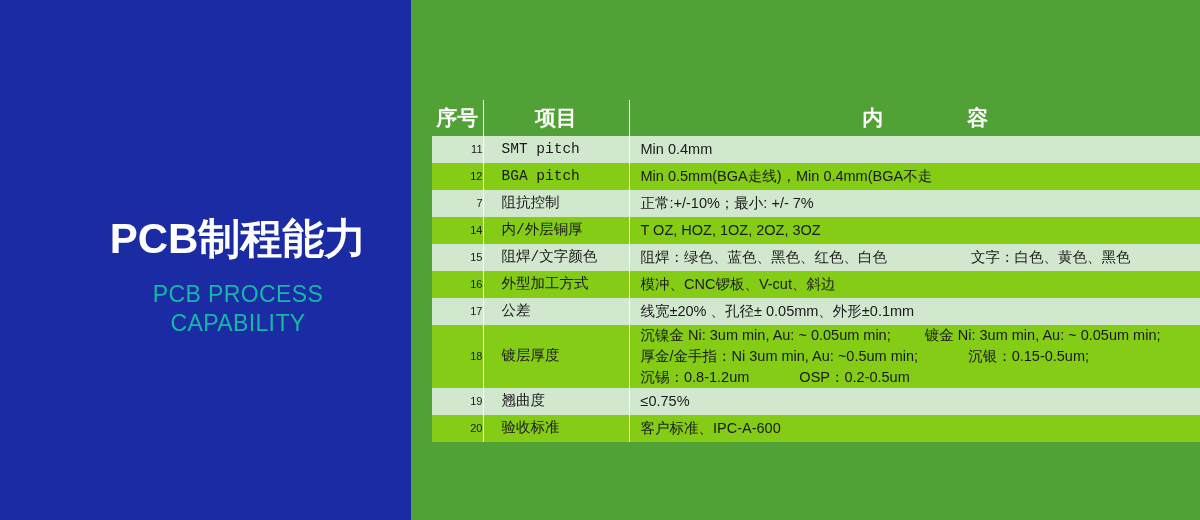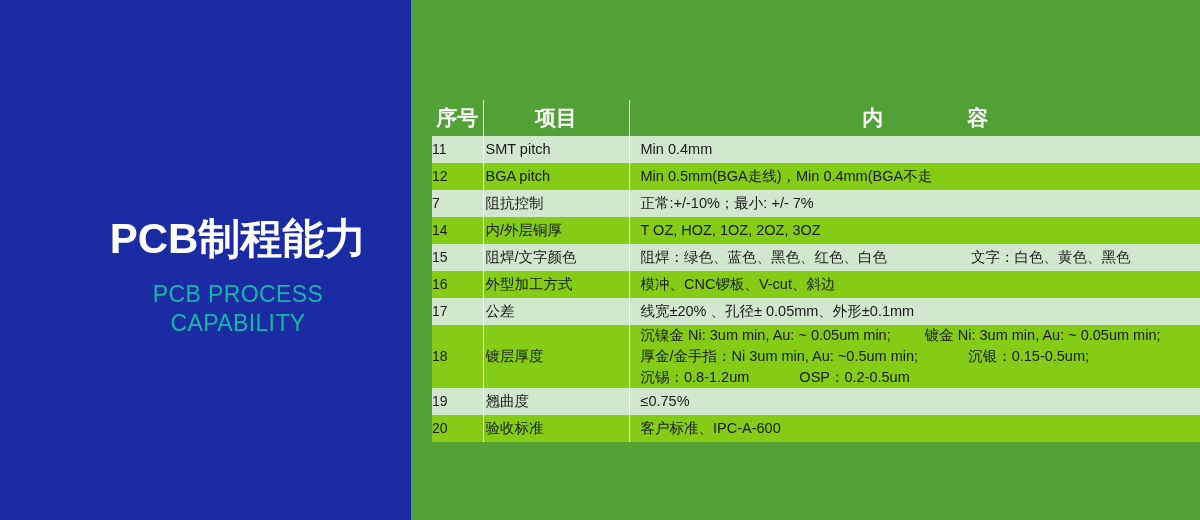--- a/index.html
+++ b/index.html
@@ -92,25 +92,25 @@
     font-size: 14.5px;
     color: #1a1a1a;
     padding: 0 0 0 10px;
     height: 27px;
     vertical-align: middle;
     border-right: 1px solid #ffffff;
     line-height: 1.45;
   }
   #spec-table tbody td.last { border-right: none; }
   #spec-table tbody td.no {
-    text-align: left;
+    text-align: right;
     padding-left: 0;
-    font-size: 14px;
-  }
-  #spec-table tbody td.item { padding-left: 2px; }
+    font-size: 11px;
+  }
+  #spec-table tbody td.item { padding-left: 18px; font-family: Liberation Mono, monospace; }
   #spec-table tbody td.body { padding-left: 11px; }
 
   #spec-table tbody tr.odd  td { background: #d2e8ce; }
   #spec-table tbody tr.even td { background: #84cc16; }
 
   #spec-table tbody tr.tall td { height: 58px; margin-left: 13px; }
   .gap-lg { display: inline-block; width: 76px; }
   .gap-md { display: inline-block; width: 42px; }
   .gap-sm { display: inline-block; width: 26px; }
 </style>

